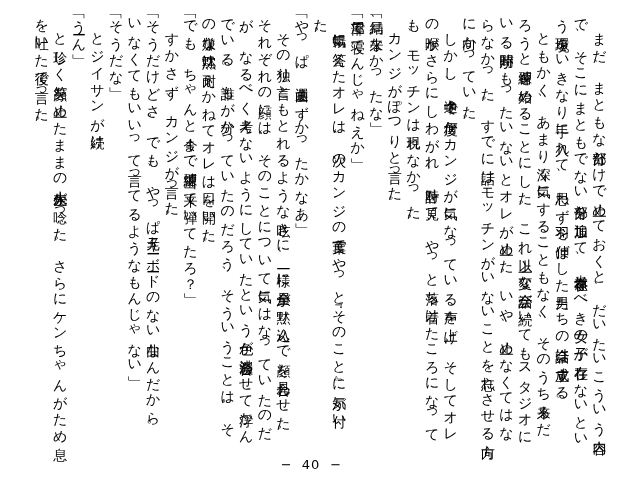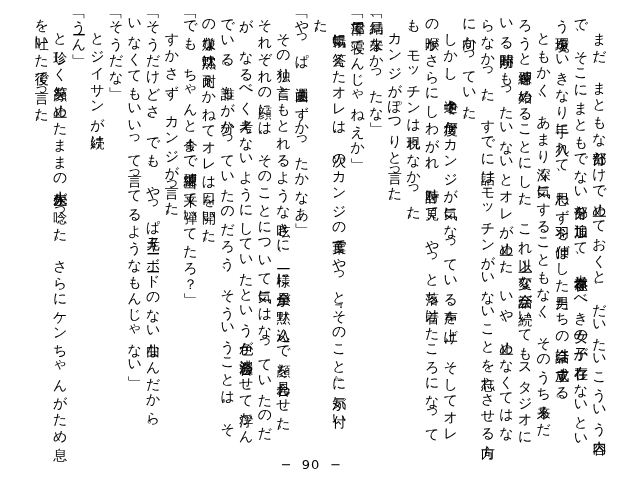--- a/index.html
+++ b/index.html
@@ -74,16 +74,16 @@
     <p class="para">「でも、ちゃんと今まで練習出て来て弾いてたろ？」</p>
     <p class="para indent">すかさず、カンジが言った。</p>
     <p class="para">「そうだけどさ。でも、やっぱ元々キーボードのない曲なんだから。いなくてもいいって言ってるようなもんじゃない」</p>
     <p class="para">「そうだな」</p>
     <p class="para indent">とジイサンが続け、</p>
     <p class="para">「うーん」</p>
     <p class="para indent">と珍しく笑顔を止めたままの大先生が唸った。さらにケンちゃんがため息を吐いた後で言った。</p>
   </div>
 
   <div class="page-footer">
-    <span class="dash">−</span><span class="pagenum">90</span><span class="dash">−</span>
+    <span class="dash">−</span><span class="pagenum">40</span><span class="dash">−</span>
   </div>
 
 </div>
 
 </body></html>

